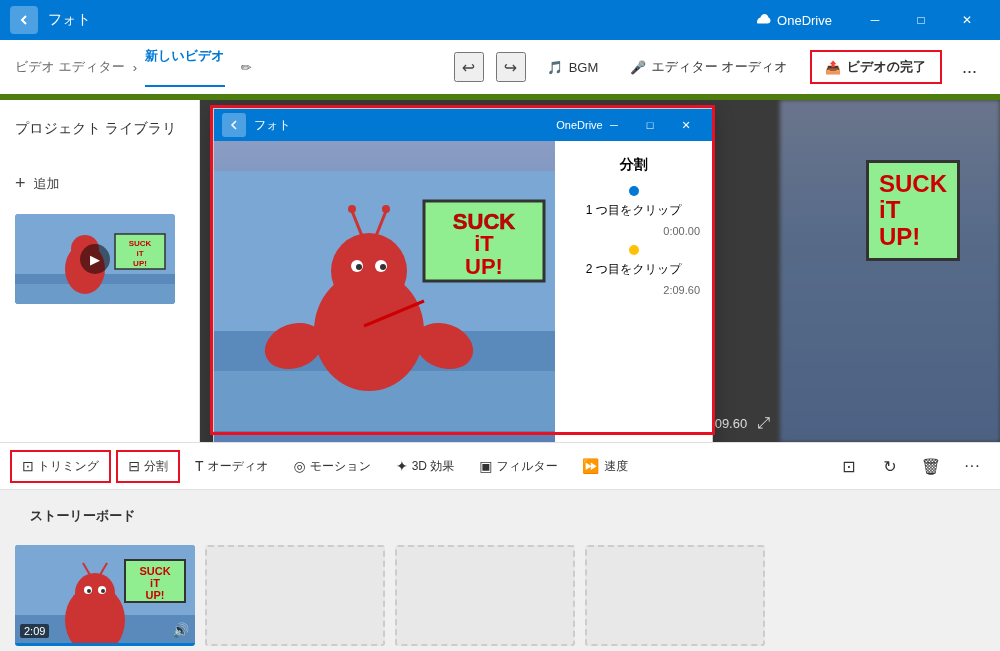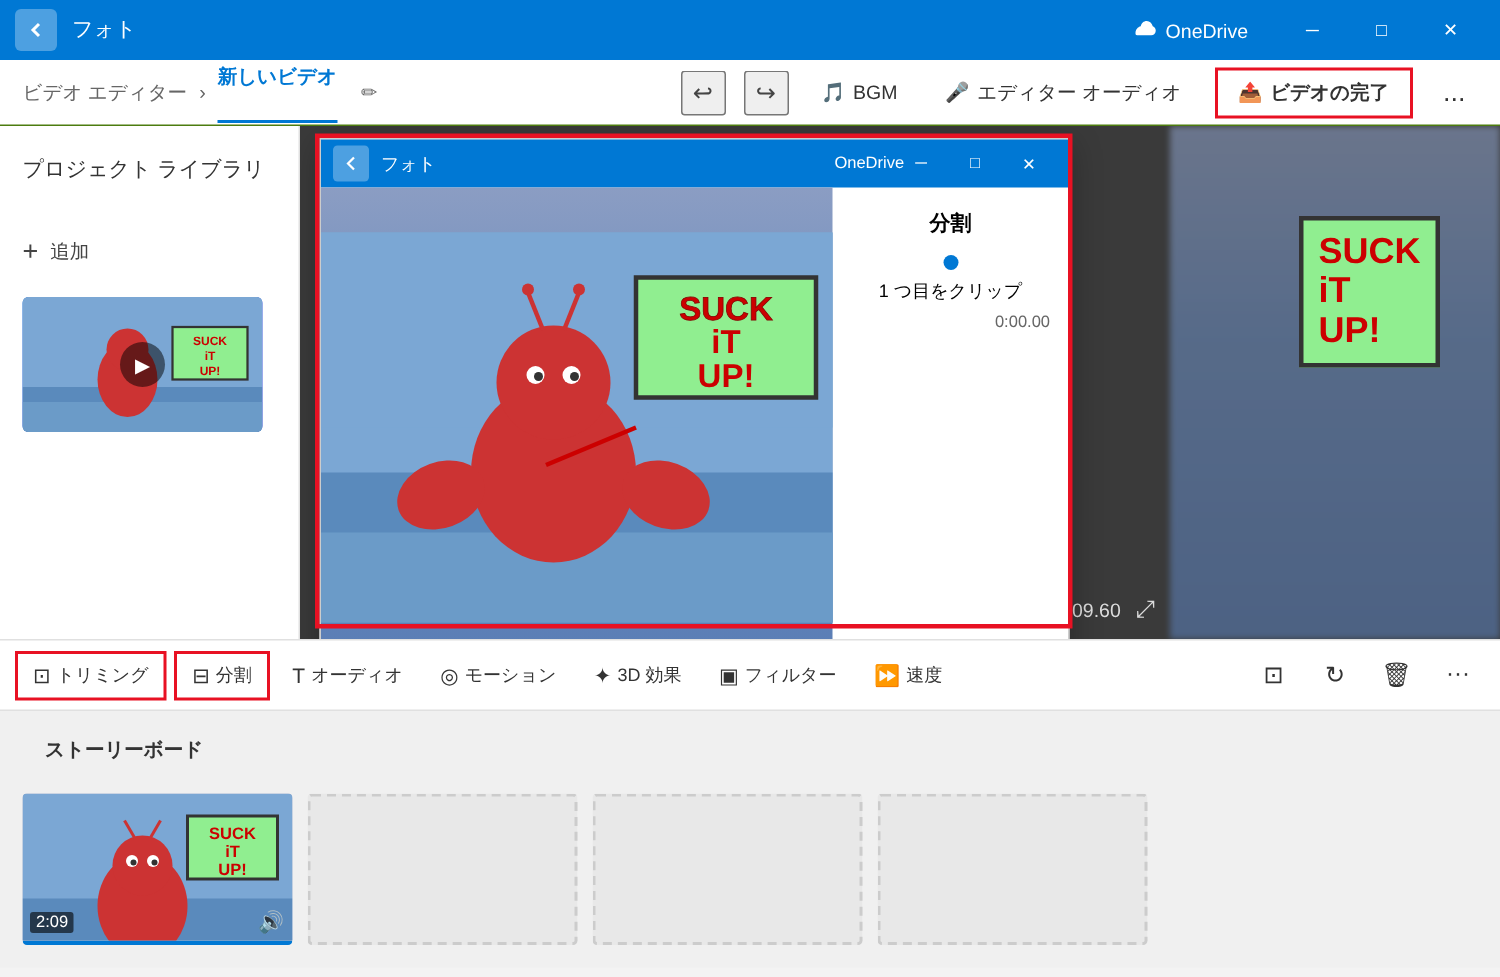--- a/index.html
+++ b/index.html
@@ -56,23 +56,23 @@
       cursor: pointer;
       font-size: 12px;
       color: white;
     }
 
     
     .toolbar {
       display: flex;
       align-items: center;
       background: white;
-      height: 44px;
+      height: 60px;
       padding: 0 15px;
-      border-bottom: 1px solid #4d7c0f;
+      border-bottom: 6px solid #4d7c0f;
     }
     .breadcrumb {
       display: flex;
       align-items: center;
       gap: 8px;
       font-size: 13px;
       color: #666;
     }
     .breadcrumb-active {
       color: #0078d4;
@@ -573,20 +573,25 @@
               <line x1="210" y1="130" x2="150" y2="155" stroke="#cc0000" stroke-width="3" marker-end="url(#arrowhead)"></line>
             </svg>
           </div>
 
           <div class="dialog-controls">
             <div class="split-title">分割</div>
             <div class="clip-option">
               <div class="clip-dot"></div>
               <span>1 つ目をクリップ</span>
               <span class="clip-time">0:00.00</span>
+            </div>
+            <div class="clip-option">
+              <div class="clip-dot yellow"></div>
+              <span>2 つ目をクリップ</span>
+              <span class="clip-time">2:09.60</span>
             </div>
           </div>
         </div>
 
       </div>
 
       <div style="position:absolute;bottom:10px;right:230px;display:flex;align-items:center;gap:10px;z-index:5;">
         <span style="color:#ddd;font-size:13px;">2:09.60</span>
         <span style="color:#ddd;font-size:16px;cursor:pointer;">⤢</span>
       </div>

